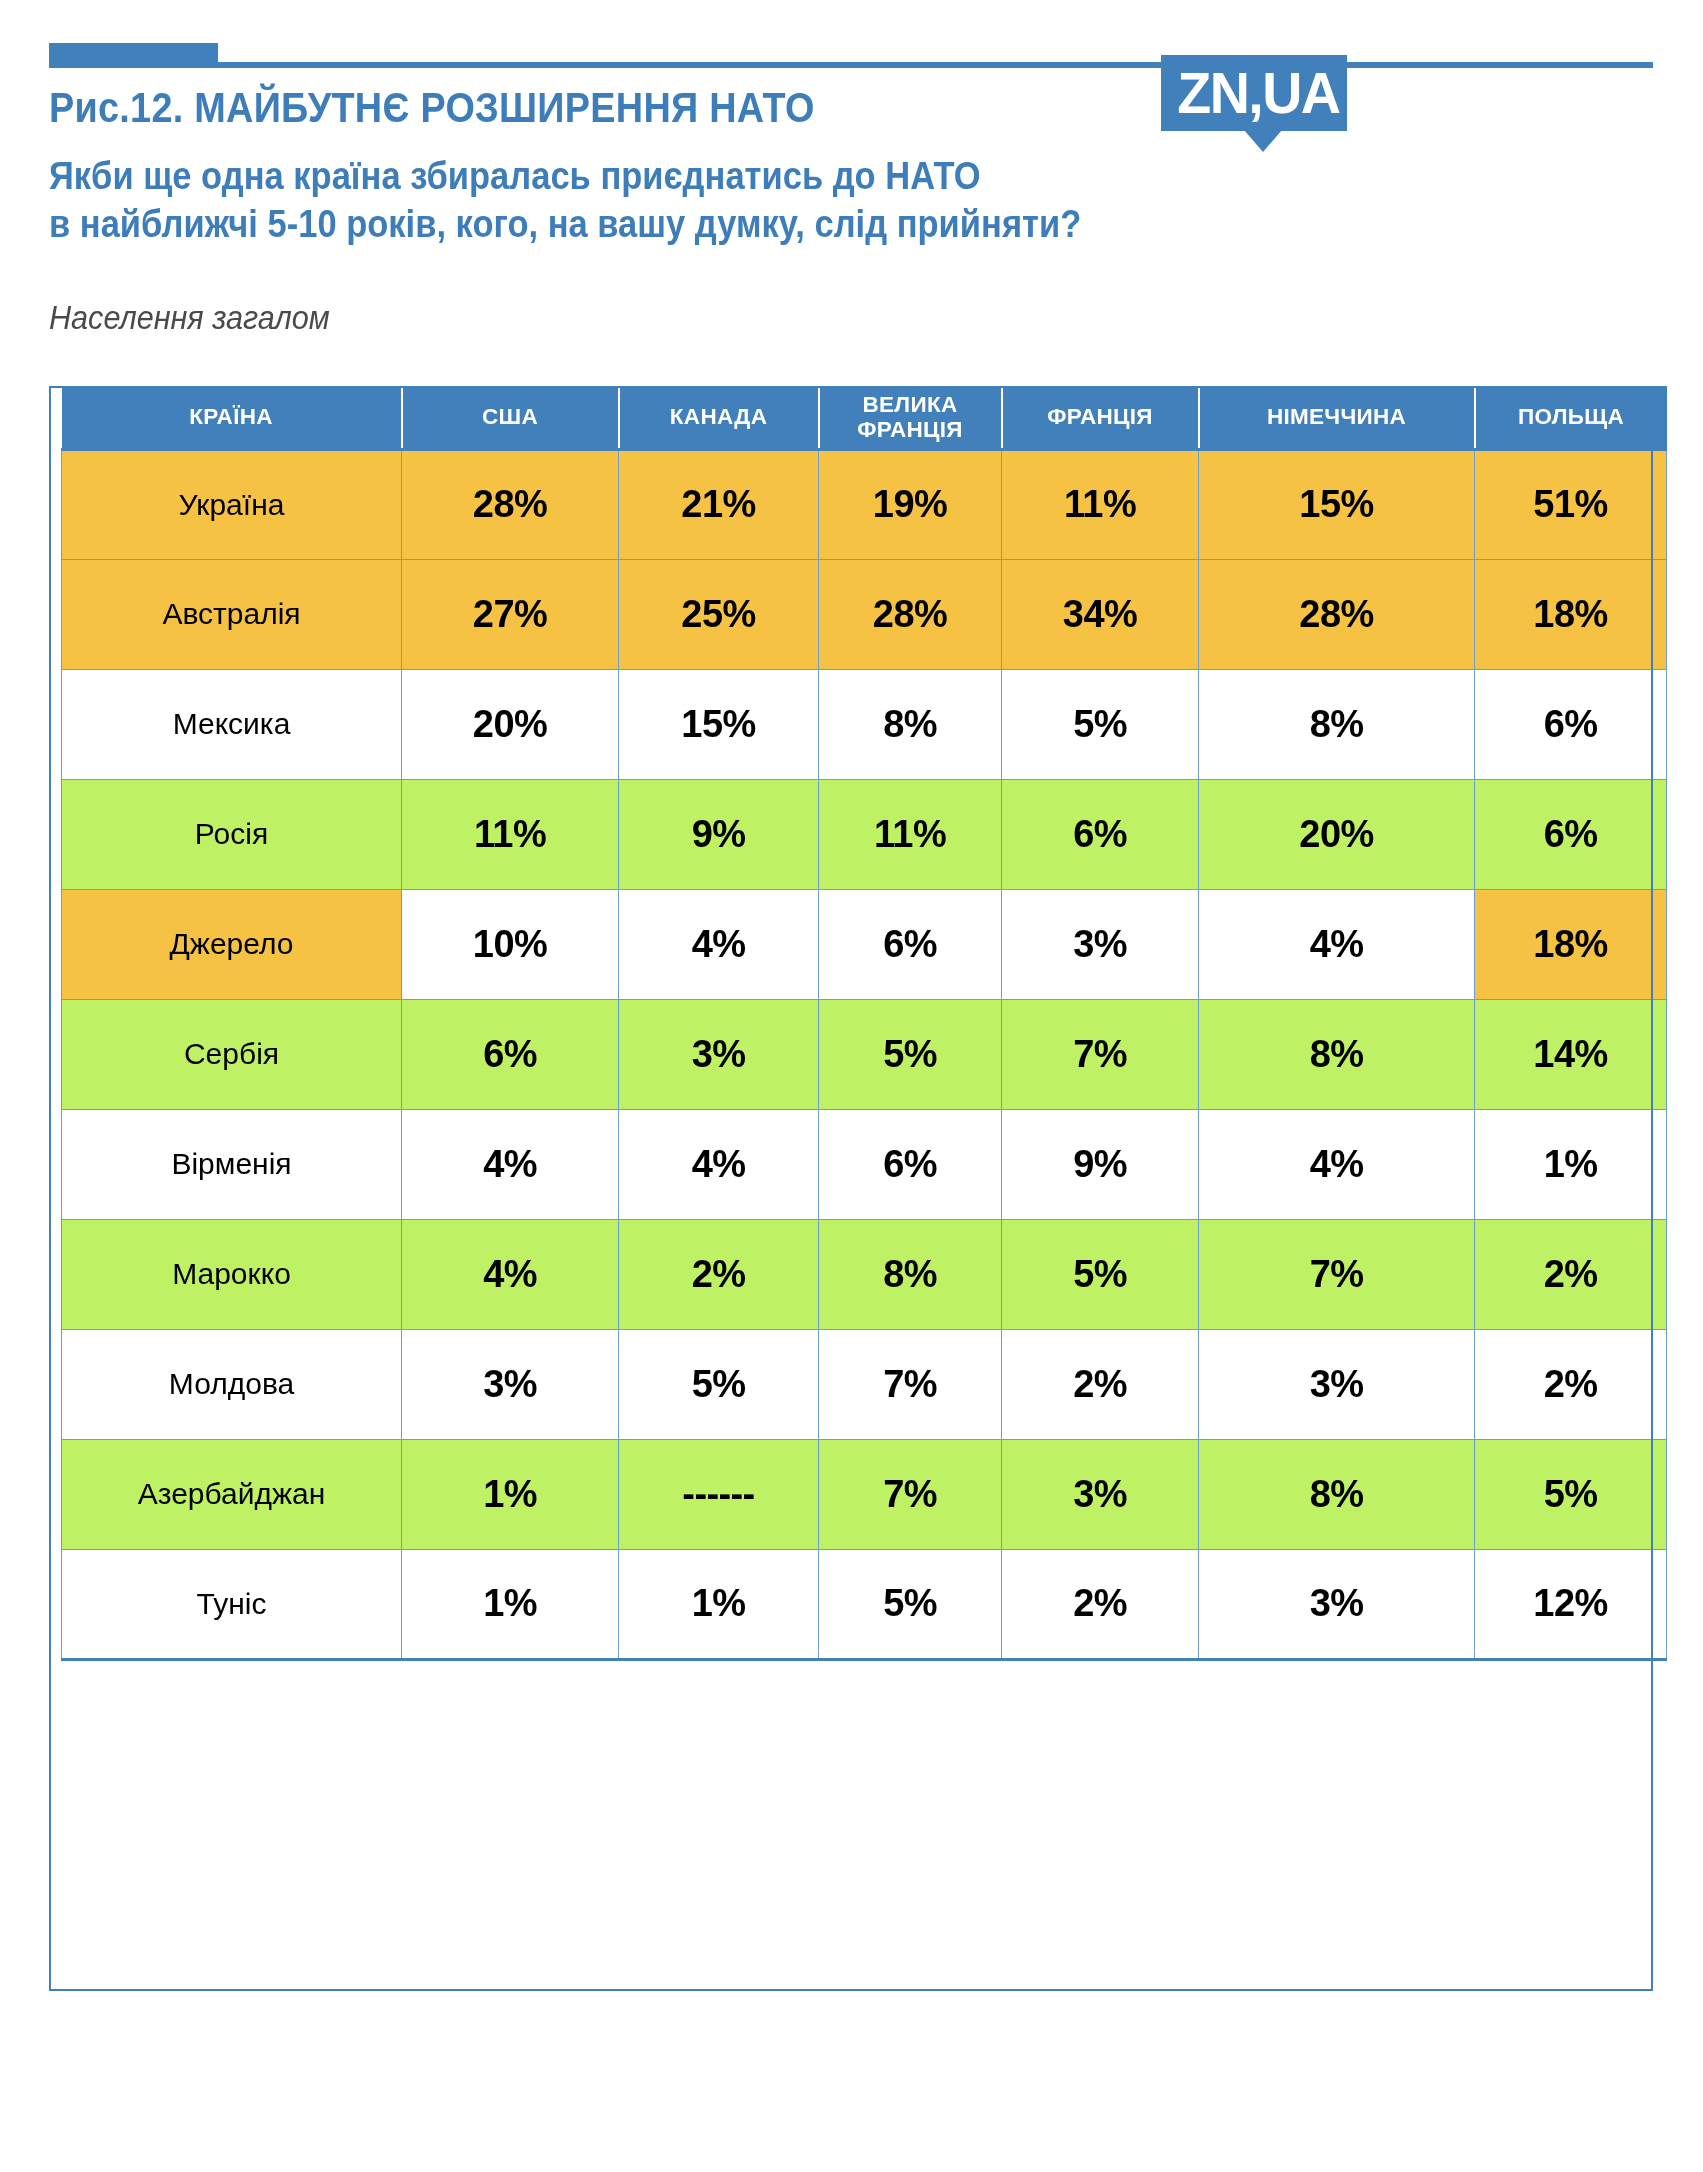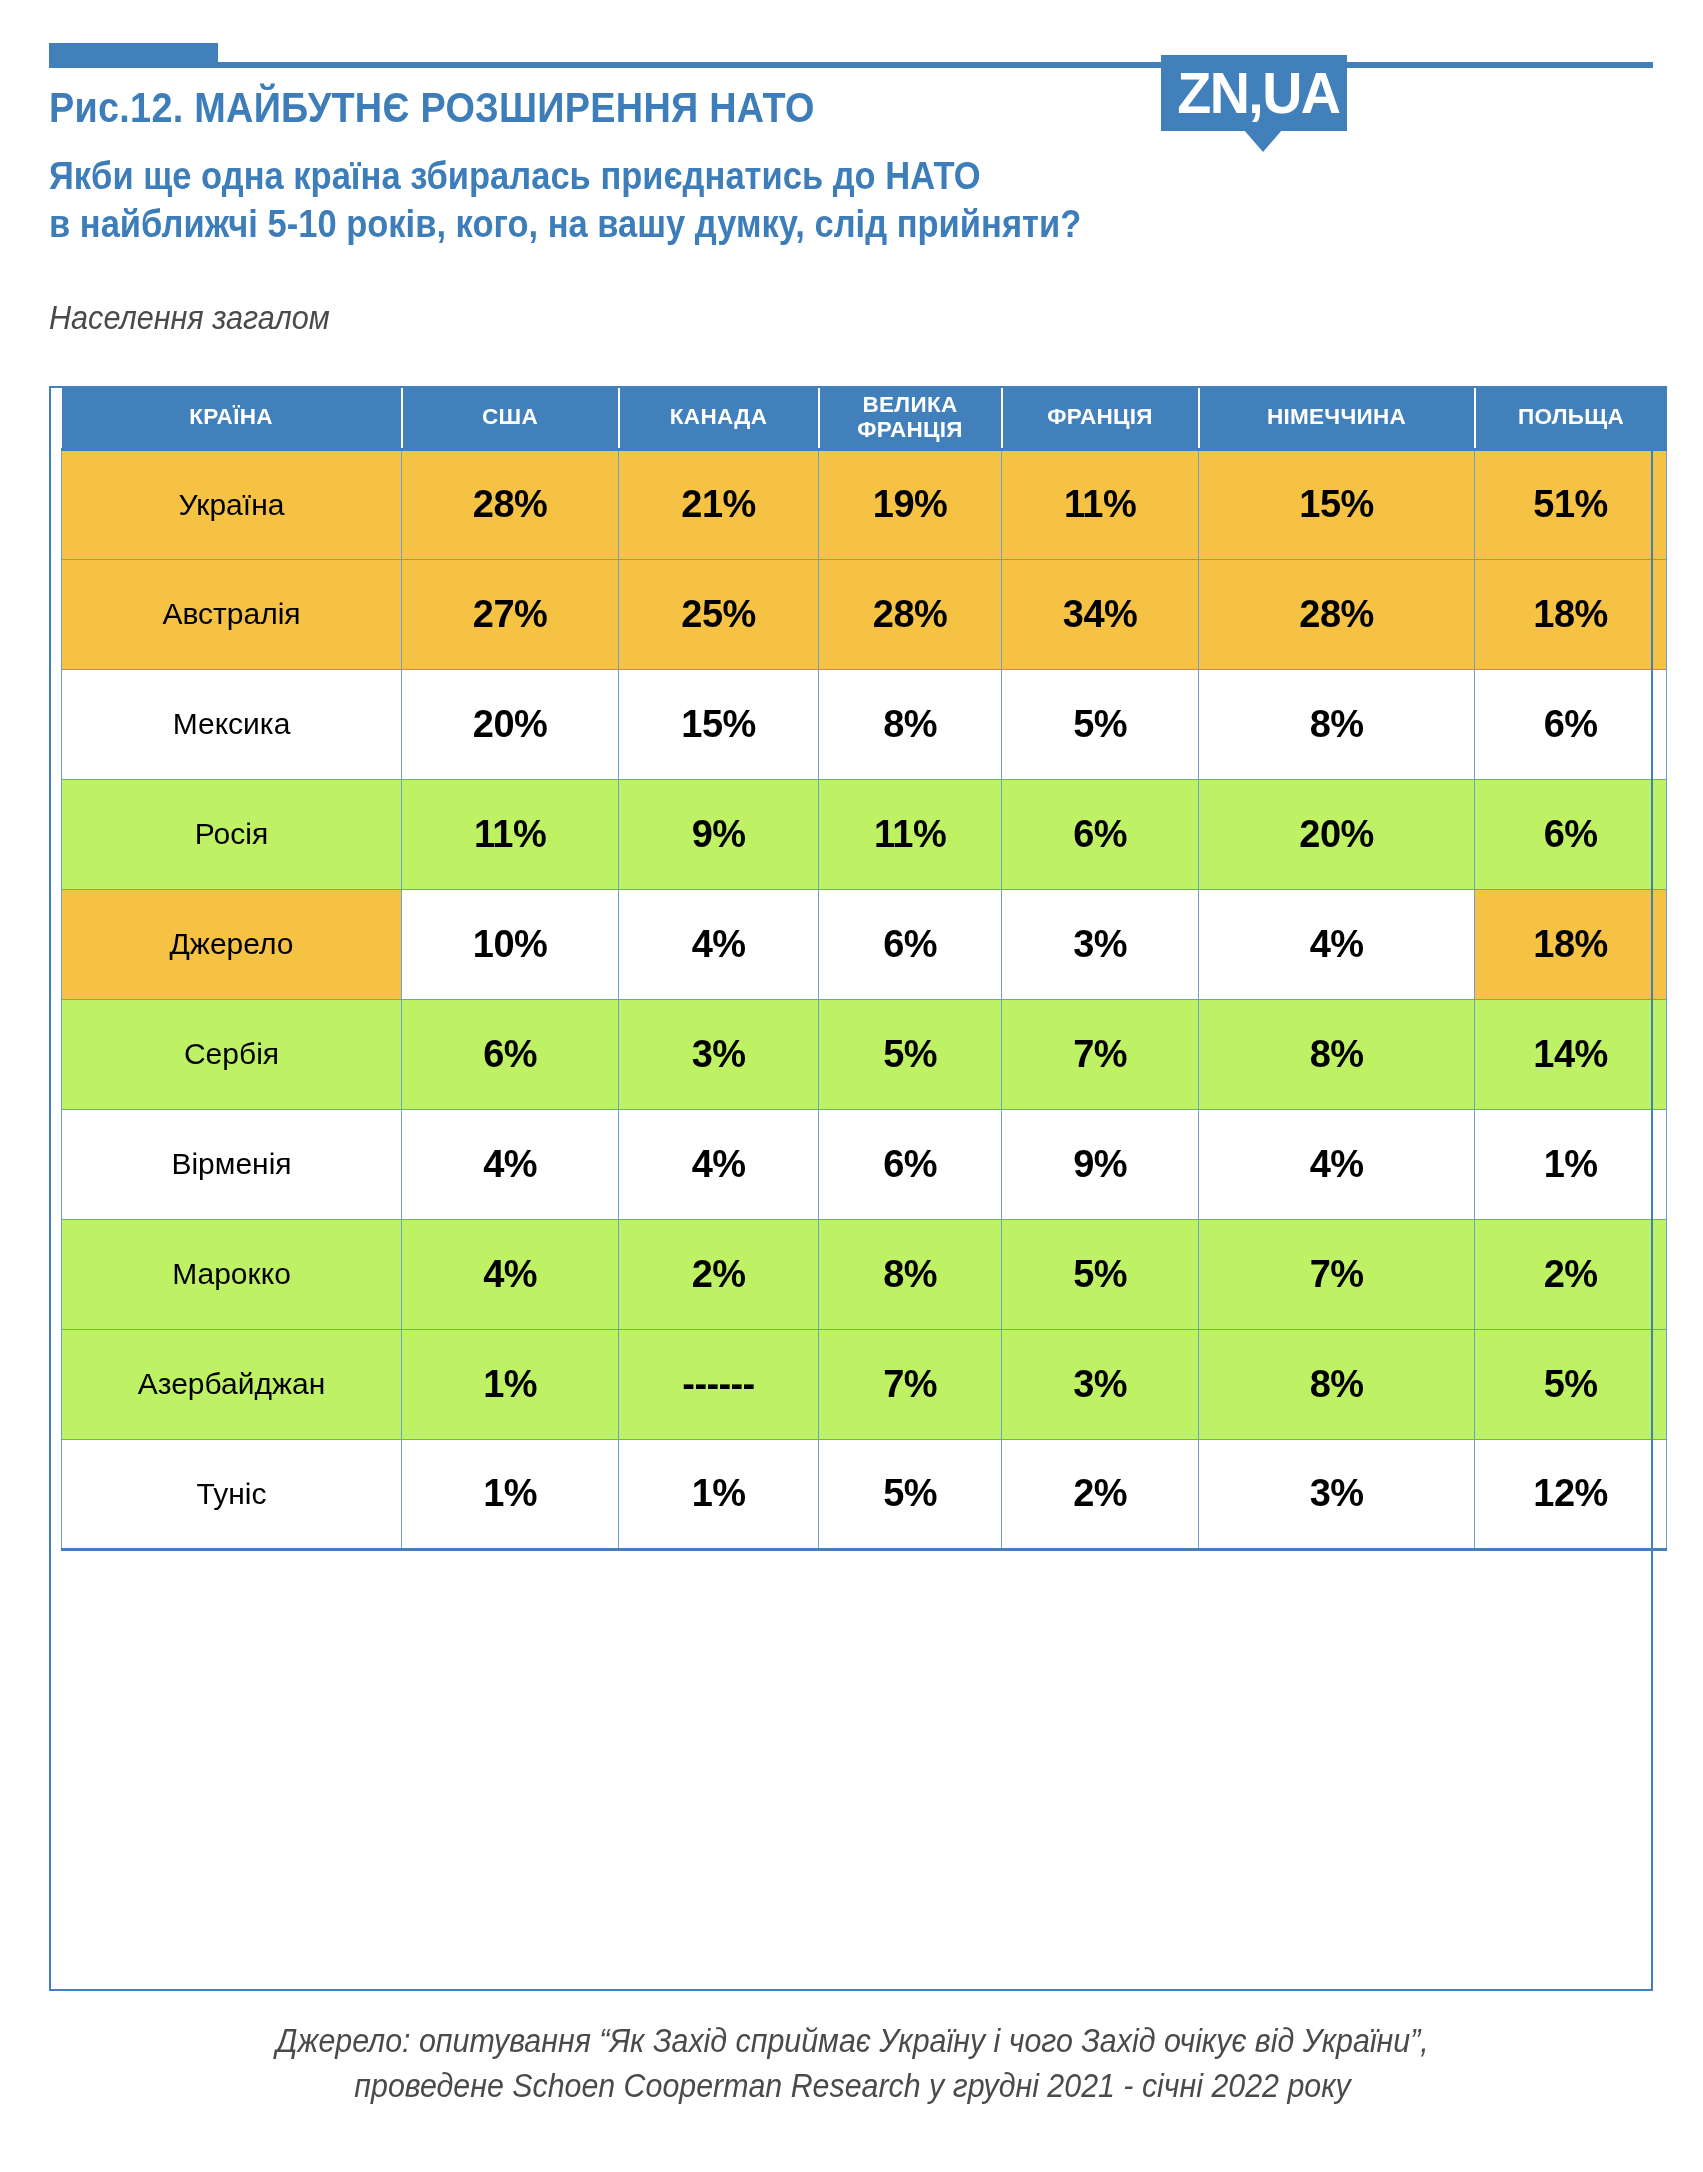--- a/index.html
+++ b/index.html
@@ -314,20 +314,29 @@
           </tr>
           <tr class="row-gray">
             <td class="country">Марокко</td>
             <td>4%</td>
             <td>2%</td>
             <td>8%</td>
             <td>5%</td>
             <td>7%</td>
             <td>2%</td>
           </tr>
+          <tr class="row-white">
+            <td class="country">Молдова</td>
+            <td>3%</td>
+            <td>5%</td>
+            <td>7%</td>
+            <td>2%</td>
+            <td>3%</td>
+            <td>2%</td>
+          </tr>
           <tr class="row-gray">
             <td class="country">Азербайджан</td>
             <td>1%</td>
             <td>------</td>
             <td>7%</td>
             <td>3%</td>
             <td>8%</td>
             <td>5%</td>
           </tr>
           <tr class="row-white band-bot">
@@ -337,19 +346,15 @@
             <td>5%</td>
             <td>2%</td>
             <td>3%</td>
             <td>12%</td>
           </tr>
         </tbody>
     </table>
   </div>
   <div class="tbl-outline"></div>
 
-  <div class="source">
-    <div>Джерело: опитування “Як Захід сприймає Україну і чого Захід очікує від України”,</div>
-    <div>проведене Schoen Cooperman Research у грудні 2021 - січні 2022 року</div>
-  </div>
 
 </div>
 
 
 </body></html>

